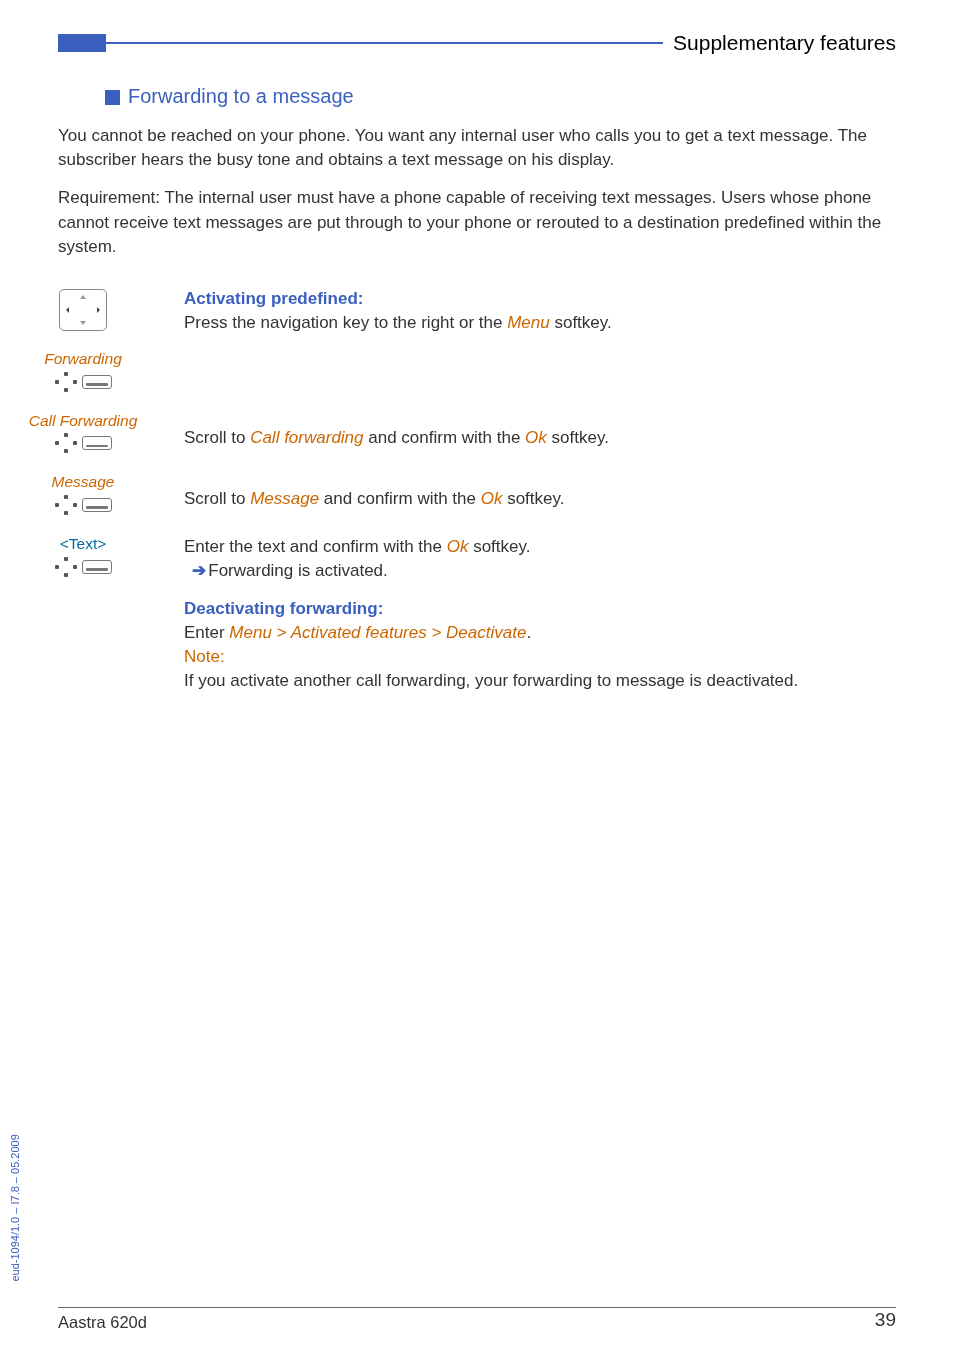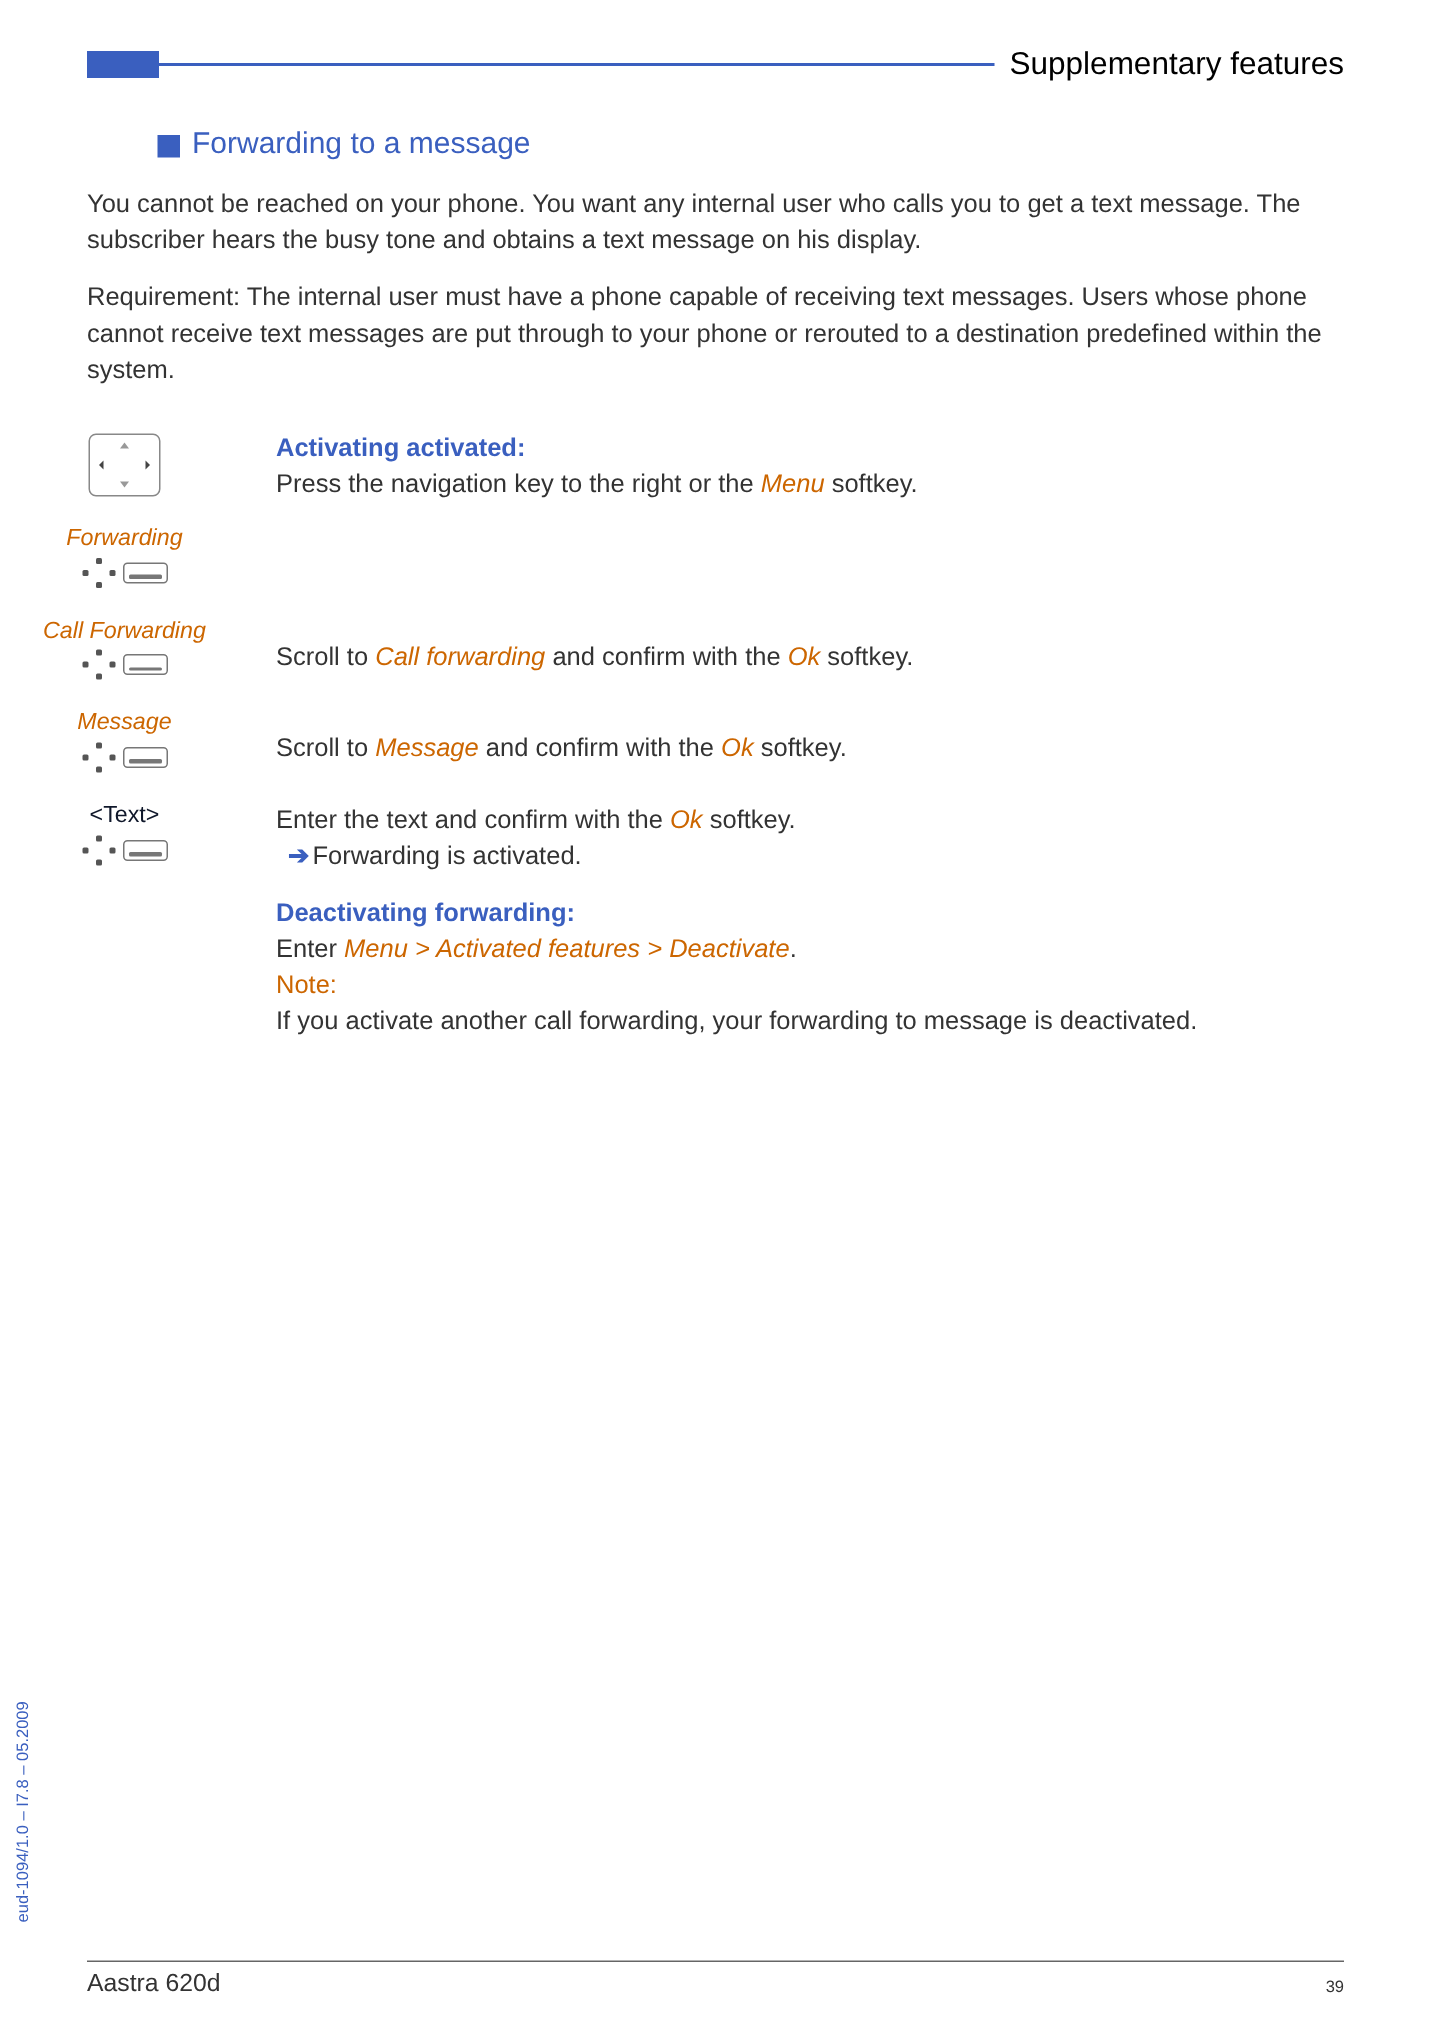--- a/index.html
+++ b/index.html
@@ -72,21 +72,21 @@
     flex: 0 0 auto;
     text-align: center;
     padding-right: 18px;
   }
   .step-label {
     color: #cc6600;
     font-style: italic;
     font-size: 15.5px;
     line-height: 1.2;
   }
-  .step-label.plain { color: #0f172a; font-style: normal; }
+  .step-label.plain { color: #0369a1; font-style: normal; }
   .icon-wrap { margin-top: 2px; display: inline-block; }
   .nav-rect {
     width: 48px; height: 42px;
     border: 1.5px solid #888;
     border-radius: 5px;
     position: relative;
     margin: 0 auto;
   }
   .tri { position: absolute; width: 0; height: 0; }
   .tri-up { top: 5px; left: 50%; transform: translateX(-50%); border-left: 3.5px solid transparent; border-right: 3.5px solid transparent; border-bottom: 4px solid #999; }
@@ -136,21 +136,21 @@
   }
   .footer-left {
     position: absolute;
     left: 58px; bottom: 18px;
     font-size: 16.5px;
     color: #333;
   }
   .footer-right {
     position: absolute;
     right: 58px; bottom: 18px;
-    font-size: 11px;
+    font-size: 19px;
     color: #333;
   }
   .side-text {
     position: absolute;
     left: 24px;
     bottom: 70px;
     transform: rotate(-90deg);
     transform-origin: left bottom;
     font-size: 11px;
     color: #3a5fbf;
@@ -183,21 +183,21 @@
       <div class="icon-wrap">
         <div class="nav-rect">
           <div class="tri tri-up"></div>
           <div class="tri tri-down"></div>
           <div class="tri tri-left"></div>
           <div class="tri tri-right"></div>
         </div>
       </div>
     </div>
     <div class="step-text">
-      <div><span class="blue-bold">Activating activated:</span></div>
+      <div><span class="blue-bold">Activating predefined:</span></div>
       <div>
         <span>Press the navigation key to the right or the </span><span class="orange-i">Menu</span><span> softkey.</span>
       </div>
     </div>
   </div>
 
   <div class="step-row">
     <div class="step-icon">
       <div class="step-label">Forwarding</div>
       <div class="icon-wrap combo-icon">

